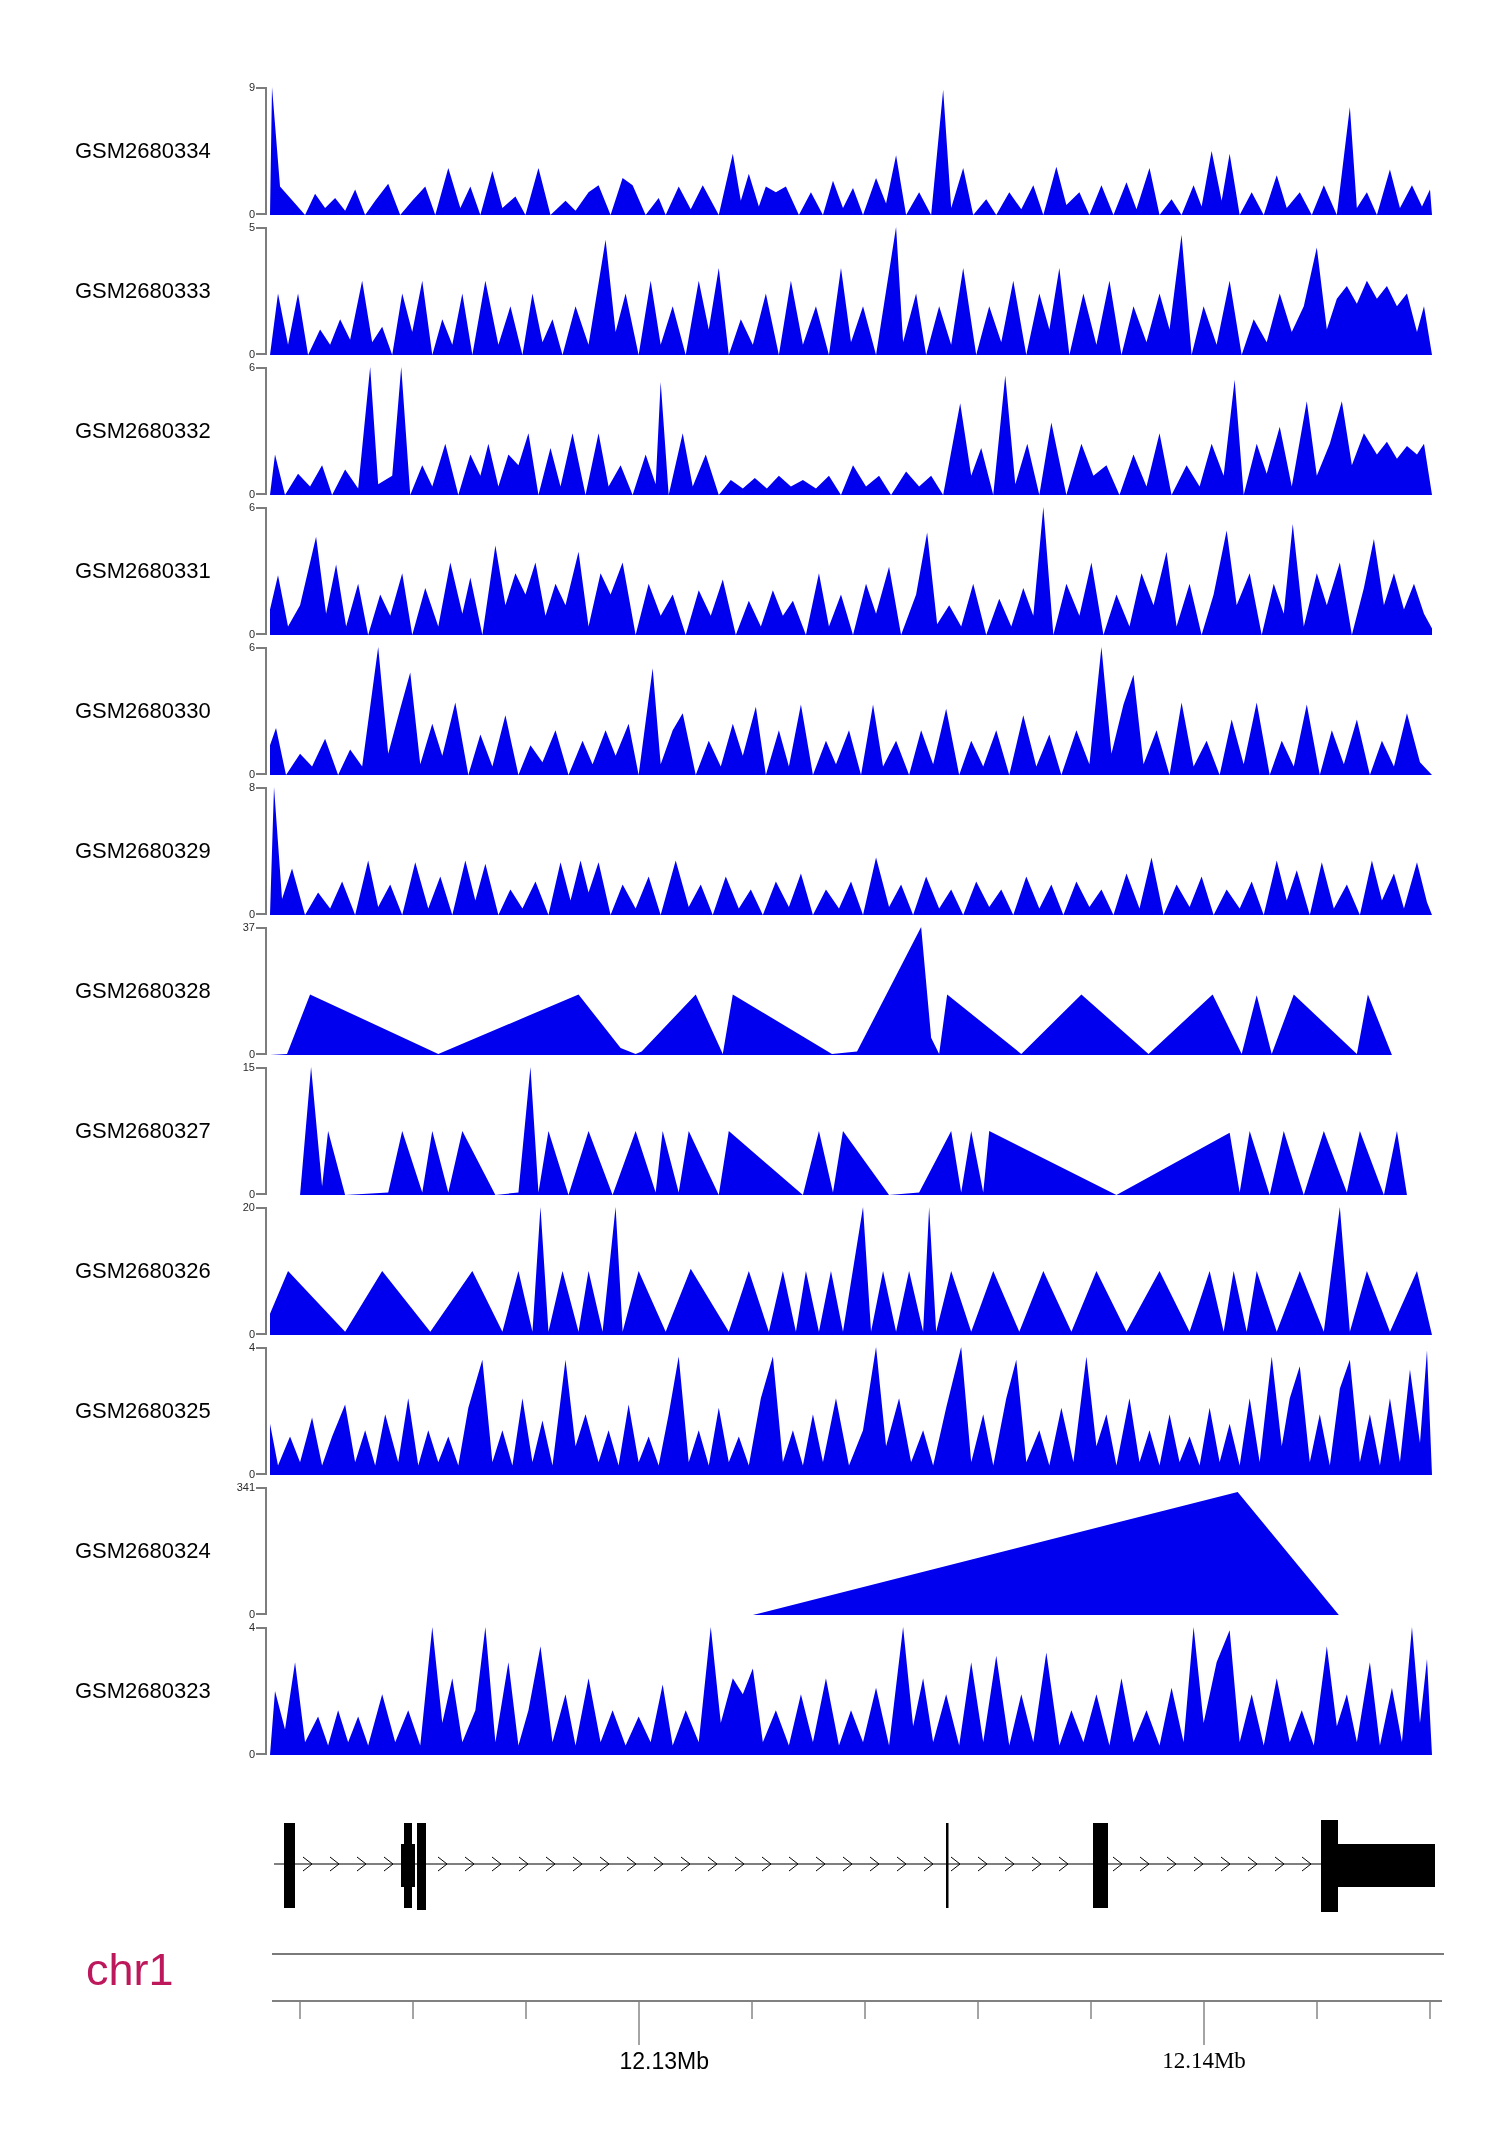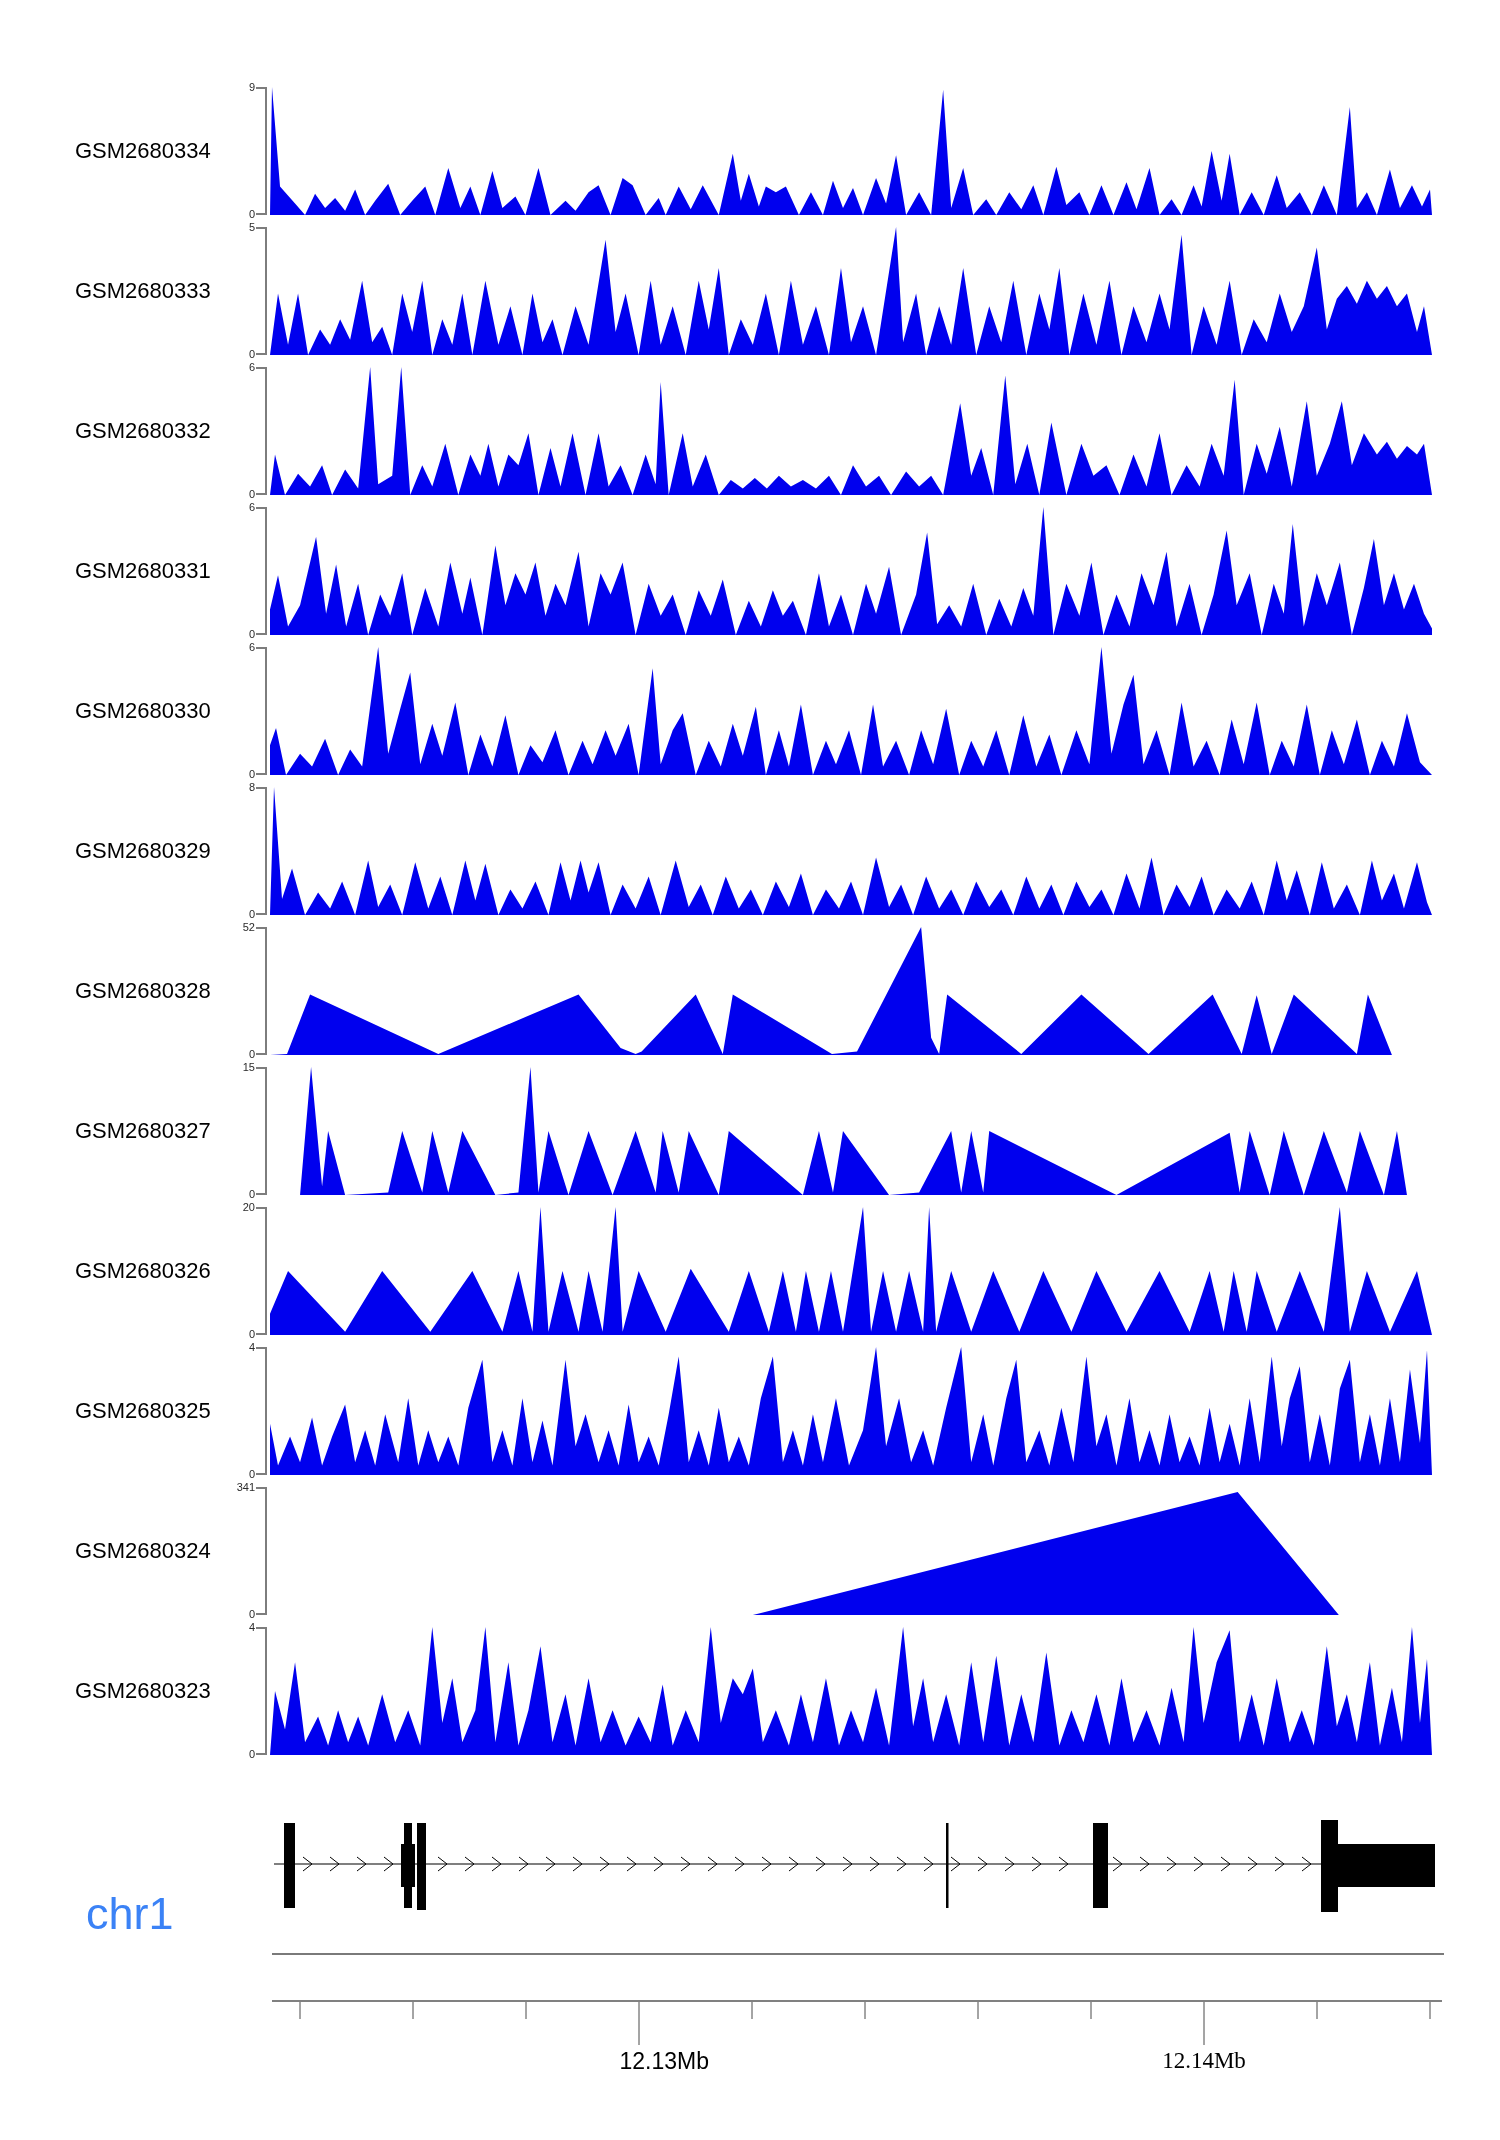--- a/index.html
+++ b/index.html
@@ -13,21 +13,21 @@
   .t-ymax{top:-5px;}
   .t-ymin{bottom:-5px;}
   .t-axis{position:absolute;left:265px;top:0;height:128px;width:0;
           border-left:2px solid #7d7d7d;}
   .t-tick{position:absolute;left:256px;width:11px;height:2px;background:#7d7d7d;}
   .t-tick-top{top:0;}
   .t-tick-bot{bottom:0;}
   .wave{position:absolute;left:270px;top:0;width:1162px;height:128px;display:block;}
   .gene-svg{position:absolute;left:272px;top:1818px;display:block;}
   .chrom-line{position:absolute;left:272px;top:1953px;width:1172px;height:2px;background:#7a7a7a;}
-  .chr-label{position:absolute;left:86px;top:1888px;font-size:45px;color:#3b82f6;}
+  .chr-label{position:absolute;left:86px;top:1944px;font-size:45px;color:#be185d;}
   .ruler-svg{position:absolute;left:272px;top:2000px;display:block;}
   .mb-label{position:absolute;top:2048px;width:140px;text-align:center;
             font-size:23px;color:#000;white-space:nowrap;}
 </style>
 </head>
 <body>
 
 <div class="page">
 
   <div class="track" style="top:87px">
@@ -91,21 +91,21 @@
     <div class="t-ymin">0</div>
     <div class="t-axis"></div>
     <div class="t-tick t-tick-top"></div>
     <div class="t-tick t-tick-bot"></div>
     <svg class="wave" viewBox="0 0 1160 128" preserveAspectRatio="none">
         <polygon points="0,128 0,128.00 4,0.00 12,112.00 22,81.60 35,128.00 48,105.60 60,121.60 72,94.40 85,128.00 98,73.60 108,120.00 120,97.60 132,128.00 145,75.20 158,121.60 170,89.60 182,128.00 195,73.60 205,113.60 215,76.80 228,128.00 240,102.40 252,121.60 265,94.40 278,128.00 290,75.20 300,113.60 310,73.60 318,105.60 328,75.20 340,128.00 352,97.60 365,121.60 378,89.60 390,128.00 405,73.60 418,120.00 430,97.60 442,128.00 455,89.60 468,121.60 480,102.40 492,128.00 505,94.40 518,120.00 530,86.40 542,128.00 555,102.40 568,121.60 580,94.40 592,128.00 605,70.40 618,120.00 630,97.60 642,128.00 655,89.60 668,121.60 680,102.40 692,128.00 705,94.40 718,120.00 730,102.40 742,128.00 755,89.60 768,121.60 780,97.60 792,128.00 805,94.40 818,120.00 830,102.40 842,128.00 855,86.40 868,121.60 880,70.40 892,128.00 905,97.60 918,120.00 930,89.60 942,128.00 955,102.40 968,121.60 980,94.40 992,128.00 1005,73.60 1015,113.60 1025,83.20 1038,128.00 1050,75.20 1062,121.60 1075,97.60 1088,128.00 1100,73.60 1110,113.60 1122,86.40 1132,121.60 1145,75.20 1155,115.20 1160,128.00 1160,128" fill="#0000EE"></polygon>
       </svg>
   </div>
   <div class="track" style="top:927px">
     <div class="t-label">GSM2680328</div>
-    <div class="t-ymax">52</div>
+    <div class="t-ymax">37</div>
     <div class="t-ymin">0</div>
     <div class="t-axis"></div>
     <div class="t-tick t-tick-top"></div>
     <div class="t-tick t-tick-bot"></div>
     <svg class="wave" viewBox="0 0 1160 128" preserveAspectRatio="none">
         <polygon points="0,128 0,128.00 17,126.96 40,67.46 168,126.96 308,67.46 350,121.08 365,126.96 371,124.54 425,67.46 452,126.96 462,67.46 561,126.96 586,124.54 650,0.00 660,110.70 668,126.96 676,67.46 750,126.96 810,67.46 877,126.96 941,67.46 970,126.96 985,68.15 1000,126.96 1022,67.46 1085,126.96 1096,67.46 1120,128.00 1160,128.00 1160,128" fill="#0000EE"></polygon>
       </svg>
   </div>
   <div class="track" style="top:1067px">
     <div class="t-label">GSM2680327</div>

